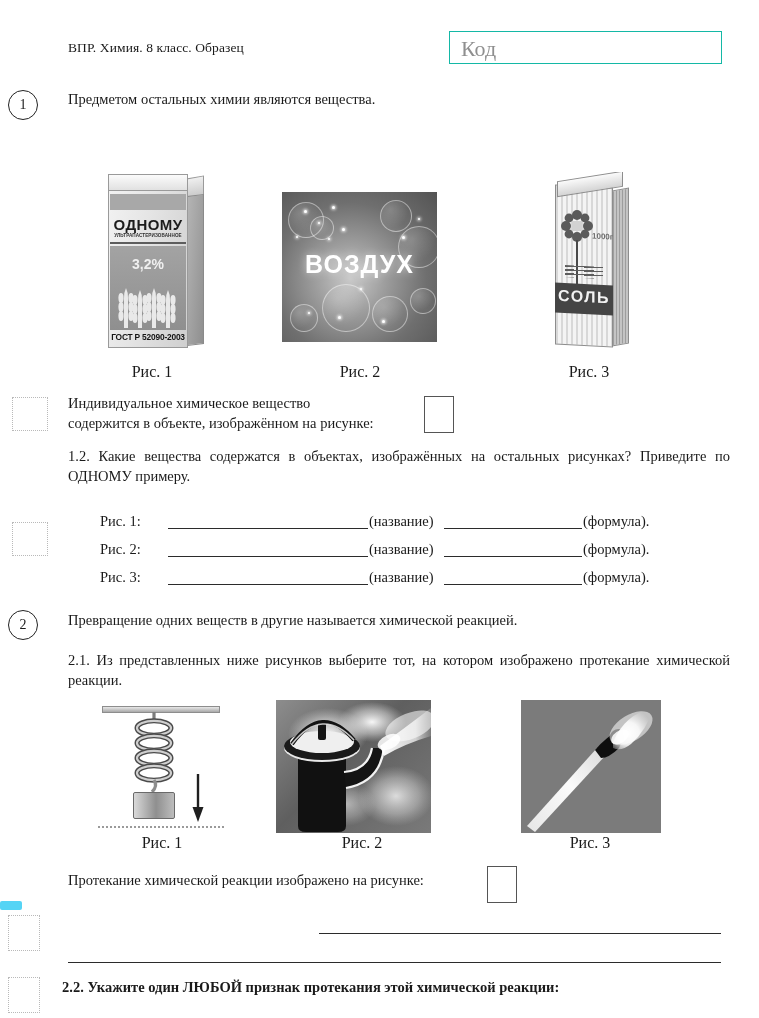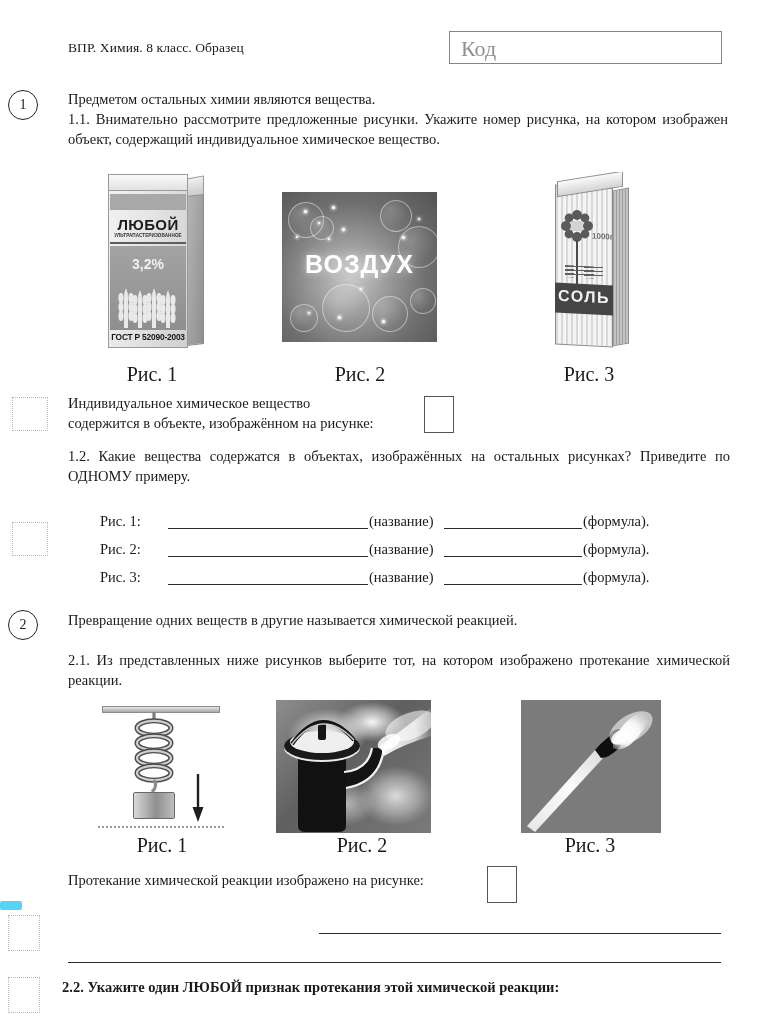--- a/index.html
+++ b/index.html
@@ -57,21 +57,21 @@
   .txt {
     position: absolute;
     font-size: 14.5px;
     line-height: 19.6px;
   }
   .just { text-align: justify; text-justify: inter-word; }
 
   
   .cap {
     position: absolute;
-    font-size: 20px;
+    font-size: 16px;
     text-align: center;
   }
 
   
   .score-box {
     position: absolute;
     border: 1px dotted #b9b9b9;
     box-sizing: border-box;
     background: #fff;
   }
@@ -312,31 +312,30 @@
   <div class="hdr-title">ВПР. Химия. 8 класс. Образец</div>
 
   <div class="kod-box">
     <div class="kod-label">Код</div>
   </div>
 
   <div class="task-num" style="left:8px; top:90px;">1</div>
 
   <div class="txt" style="left:68px; top:90px; width:662px;">Предметом остальных химии являются вещества.</div>
 
-  <div class="txt just" style="left:68px; top:110px; width:660px;">1.1. Внимательно рассмотрите предложенные рисунки. Укажите номер рисунка, на котором изображен объект, содержащий индивидуальное химическое вещество.</div>
 
   <div class="fig milk" style="left:100px; top:172px;">
     <div class="gable2"></div>
     <div class="side">
       
     </div>
     <div class="gable"></div>
     <div class="body"></div>
     <div class="band-top"></div>
-    <div class="word">ЛЮБОЙ</div>
+    <div class="word">ОДНОМУ</div>
     <div class="sub">УЛЬТРАПАСТЕРИЗОВАННОЕ</div>
     <div class="rule1"></div>
     <div class="panel">
       <div class="pct">3,2%</div>
       <svg class="wheat" viewBox="0 0 68 48">
         <g fill="#e9e9e9">
           <g transform="translate(6,0)">
             <path d="M4 48 L4 18 Q4 12 6 8 Q8 12 8 18 L8 48 Z"></path>
             <ellipse cx="1" cy="18" rx="2.6" ry="5"></ellipse>
               <ellipse cx="11" cy="18" rx="2.6" ry="5"></ellipse>

